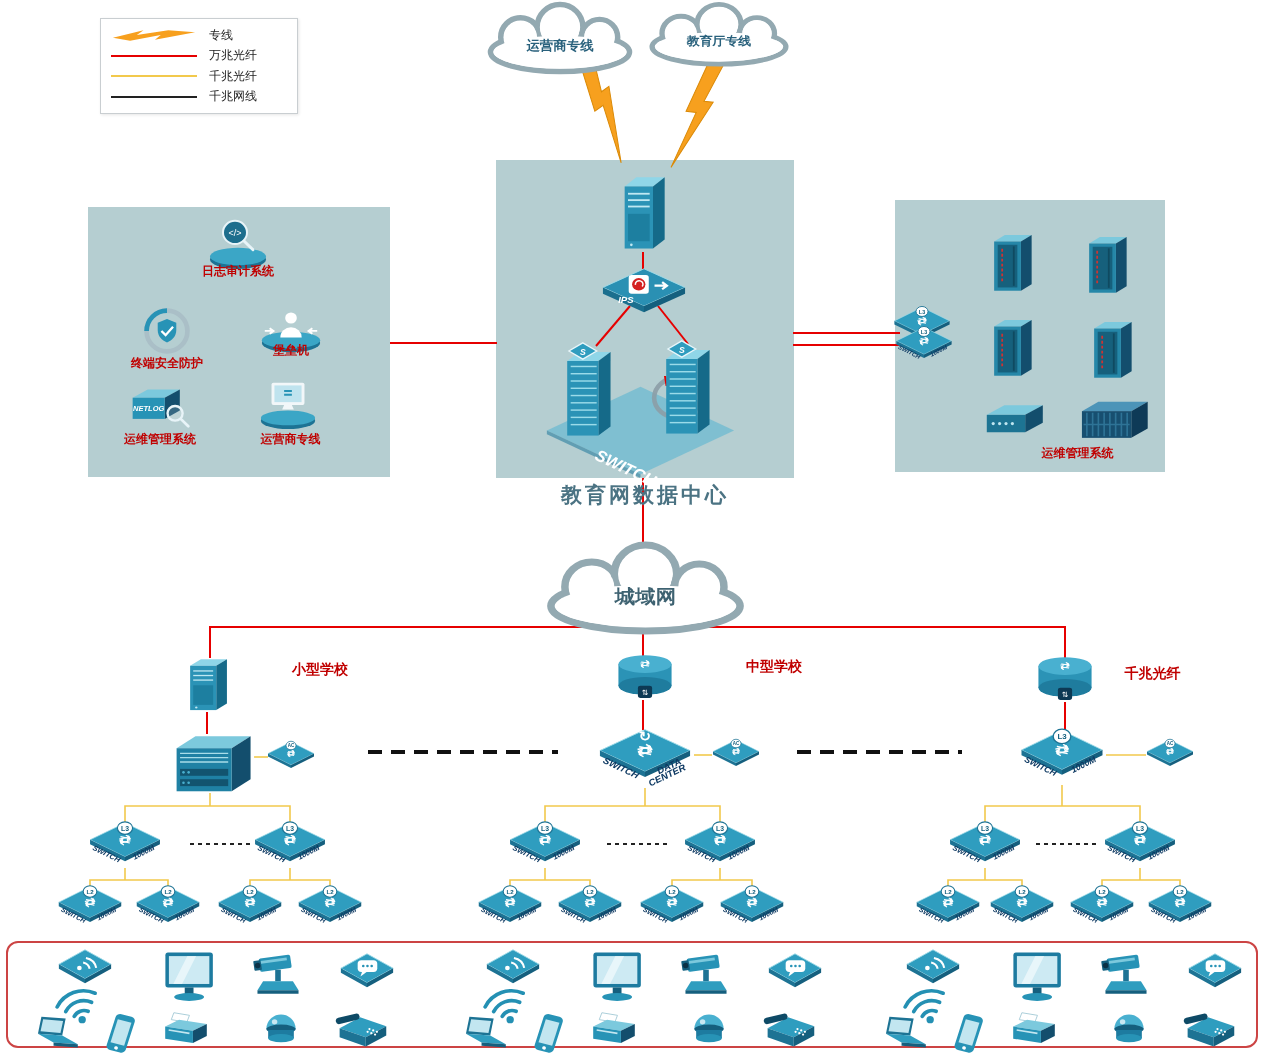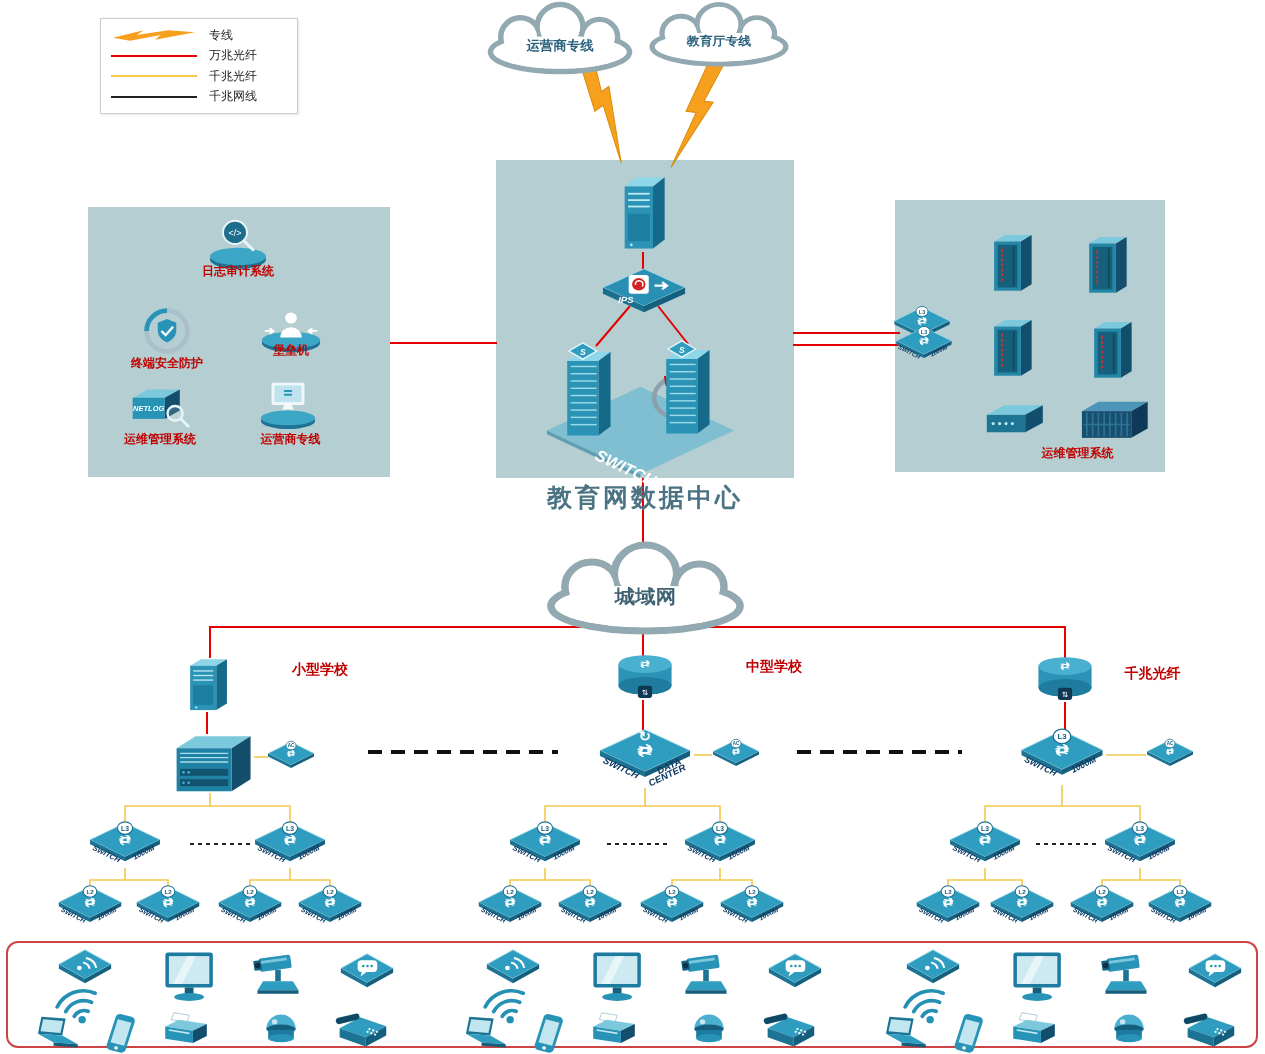--- a/index.html
+++ b/index.html
@@ -18,21 +18,21 @@
 .node svg text{font-family:"Liberation Sans",sans-serif}
 #legend{position:absolute;left:100px;top:18px;width:198px;height:96px;background:#fff;border:1px solid #c9ced1;box-shadow:1px 1px 3px rgba(0,0,0,.1);padding:6px 10px;display:flex;flex-direction:column;justify-content:space-between}
 .lrow{display:flex;align-items:center;gap:12px;height:20px}
 .lsamp{width:86px;height:16px}
 .lline{width:86px;height:0;border-top:2px solid;display:inline-block}
 .lline.red{border-color:#e60000}
 .lline.yellow{border-color:#f2c94c}
 .lline.black{border-color:#222}
 .llabel{font-size:12px;color:#222;white-space:nowrap}
 .lbl{position:absolute;text-align:center}
-.lbl.title{font-family:"DejaVu Serif",serif;font-size:25px;font-weight:bold;color:#4b7383;letter-spacing:3px}
+.lbl.title{font-family:"DejaVu Serif",serif;font-size:21px;font-weight:bold;color:#4b7383;letter-spacing:3px}
 .lbl.red{color:#c00000;font-weight:bold;font-size:14px}
 .lbl.red.sm{font-size:12px}
 </style>
 </head>
 <body>
 
 <div id="canvas">
 
   <div class="panel" id="panel-security"></div>
   <div class="panel" id="panel-core"></div>

